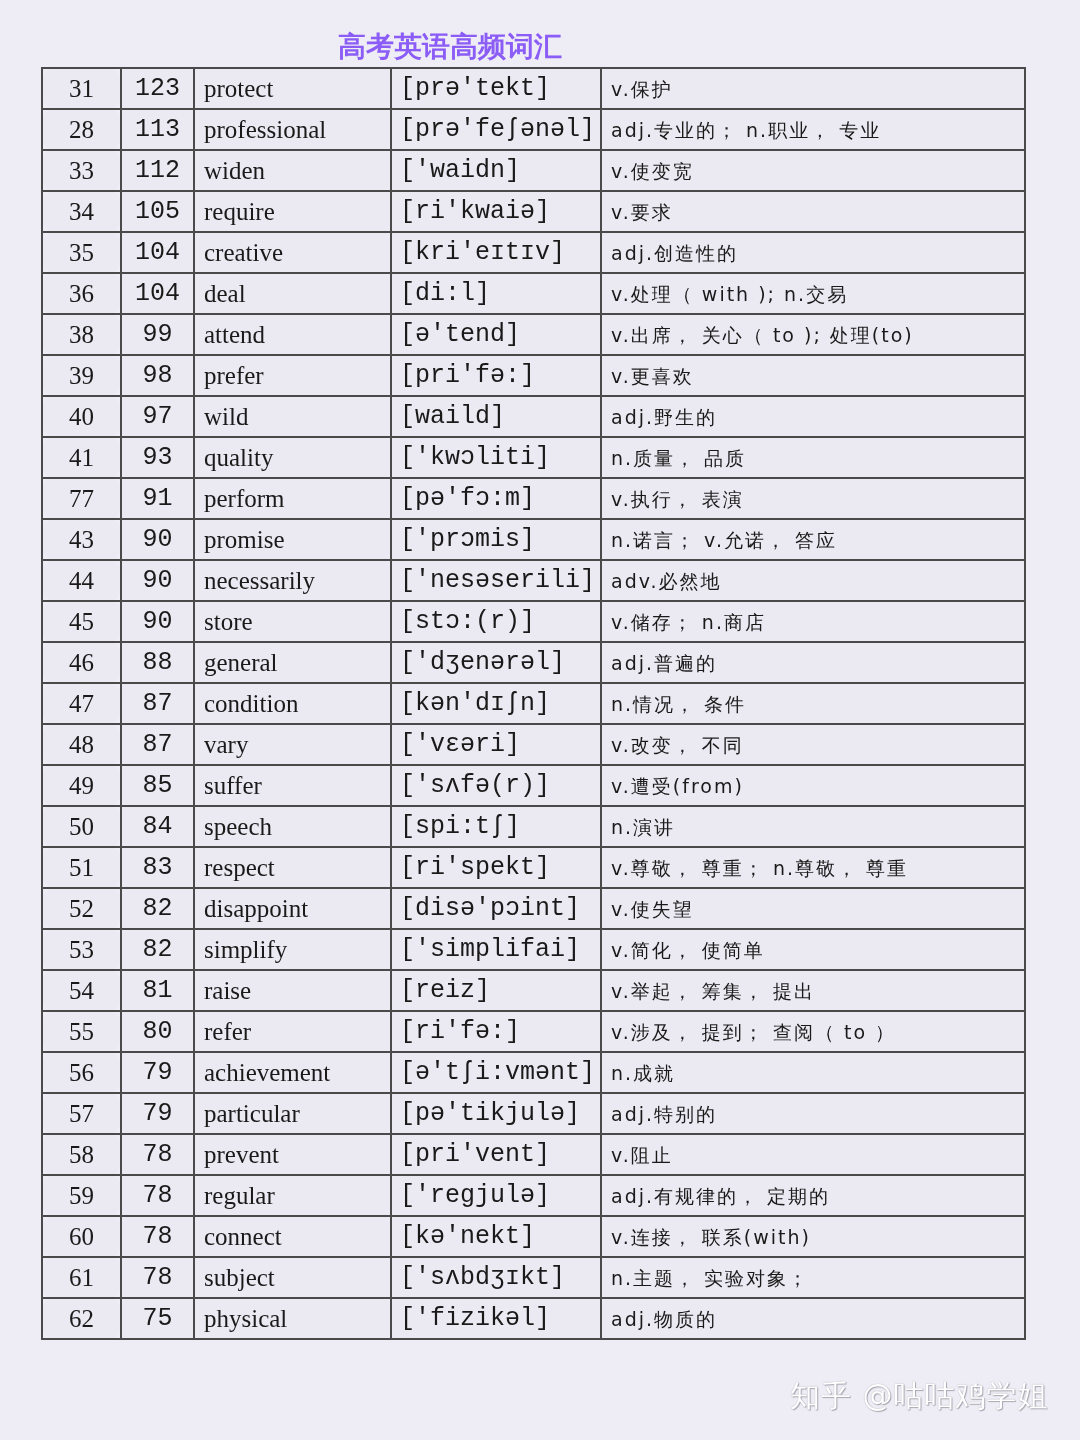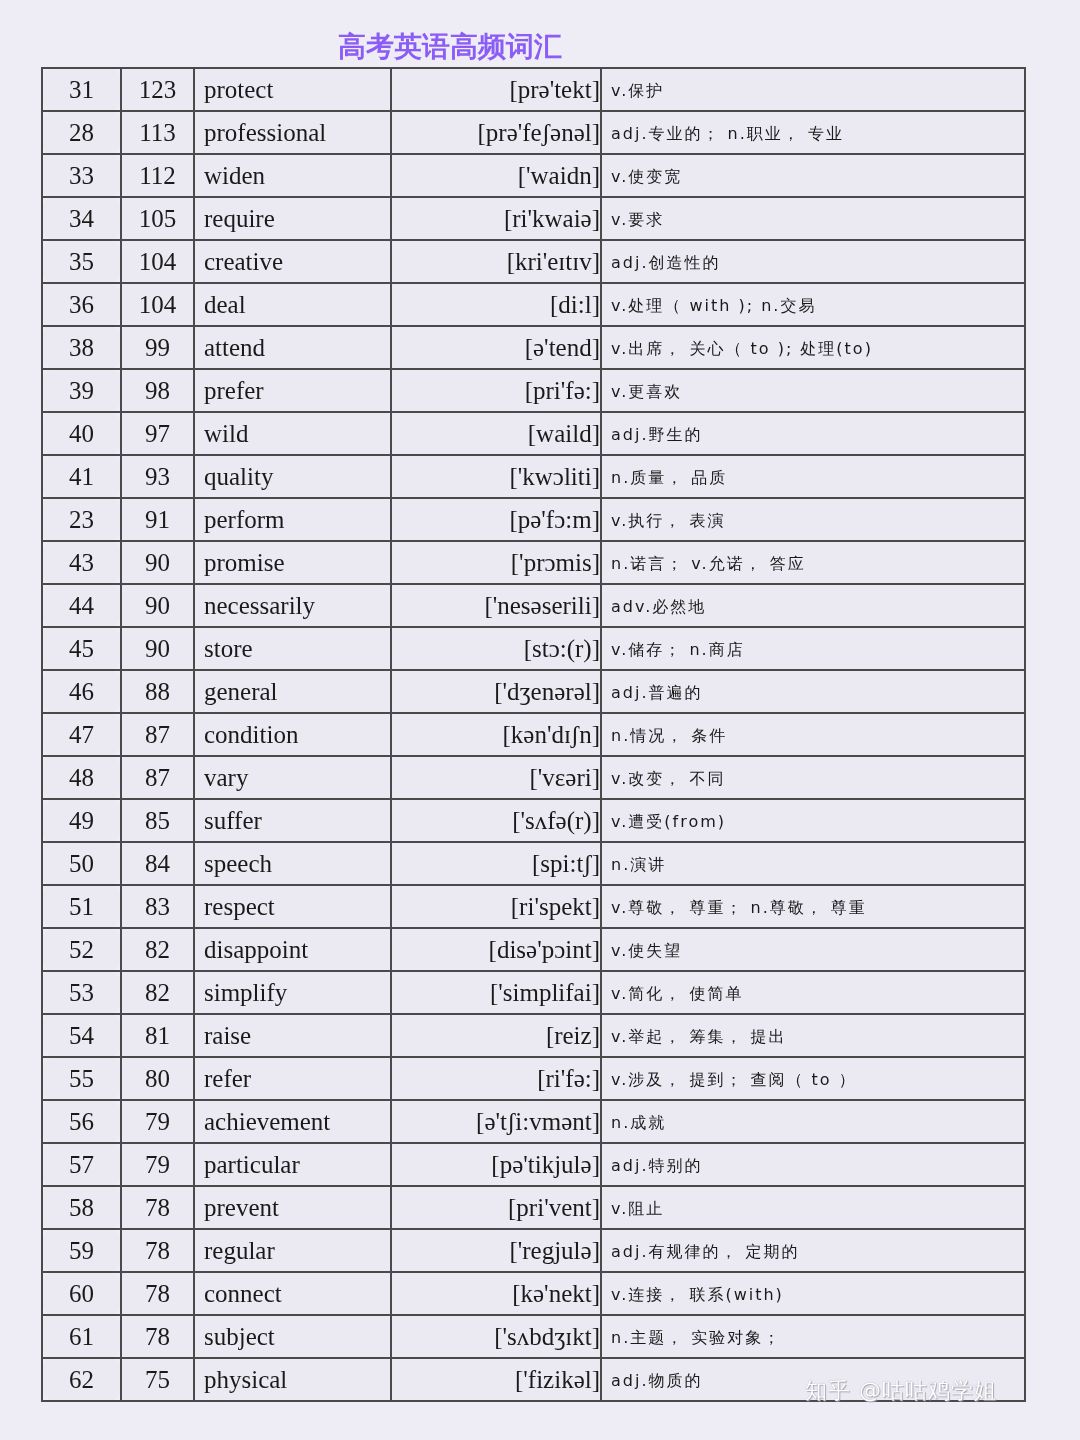--- a/index.html
+++ b/index.html
@@ -39,35 +39,34 @@
     border: 2px solid #4a4a4a;
     height: 38.2px;
     padding: 0;
     font-size: 25px;
     line-height: 38px;
     white-space: nowrap;
     overflow: hidden;
     background: #ebeaf3;
   }
   td.c-idx { width: 77px; text-align: center; border-radius: 13px; }
-  td.c-freq { width: 71px; text-align: center; }
+  td.c-freq { width: 71px; text-align: center; font-family: Liberation Mono, monospace; }
   td.c-word { width: 186px; padding-left: 9px !important; }
-  td.c-phon { width: 200px; padding-left: 8px !important; font-family: Liberation Serif, serif; font-size: 23px; text-align: right; }
+  td.c-phon { width: 200px; padding-left: 8px !important; font-family: Liberation Mono, monospace; font-size: 23px; }
   td.c-def { padding-left: 9px !important; }
-  .zh { font-family: "DejaVu Sans", sans-serif; font-size: 16px; letter-spacing: 2px; }
+  .zh { font-family: "DejaVu Sans", sans-serif; font-size: 19px; letter-spacing: 2px; }
   .watermark {
     position: absolute;
     left: 790px;
     top: 1376px;
     font-family: "DejaVu Sans", sans-serif;
-    font-size: 22px;
+    font-size: 30px;
     color: #ffffff;
     text-shadow: 0 0 1px #9a9aa6, 1px 1px 1px #a8a8b2;
     letter-spacing: 1px;
-    margin-left: 15px;
   }
 </style>
 </head>
 <body>
 
 <div class="title">高考英语高频词汇</div>
 
 <table class="vocab">
   <tbody id="vocab-body">
       <tr>
@@ -134,21 +133,21 @@
         <td class="c-def"><span class="zh">adj.野生的</span></td>
       </tr>
       <tr>
         <td class="c-idx">41</td>
         <td class="c-freq">93</td>
         <td class="c-word">quality</td>
         <td class="c-phon">['kwɔliti]</td>
         <td class="c-def"><span class="zh">n.质量， 品质</span></td>
       </tr>
       <tr>
-        <td class="c-idx">23</td>
+        <td class="c-idx">77</td>
         <td class="c-freq">91</td>
         <td class="c-word">perform</td>
         <td class="c-phon">[pə'fɔ:m]</td>
         <td class="c-def"><span class="zh">v.执行， 表演</span></td>
       </tr>
       <tr>
         <td class="c-idx">43</td>
         <td class="c-freq">90</td>
         <td class="c-word">promise</td>
         <td class="c-phon">['prɔmis]</td>

